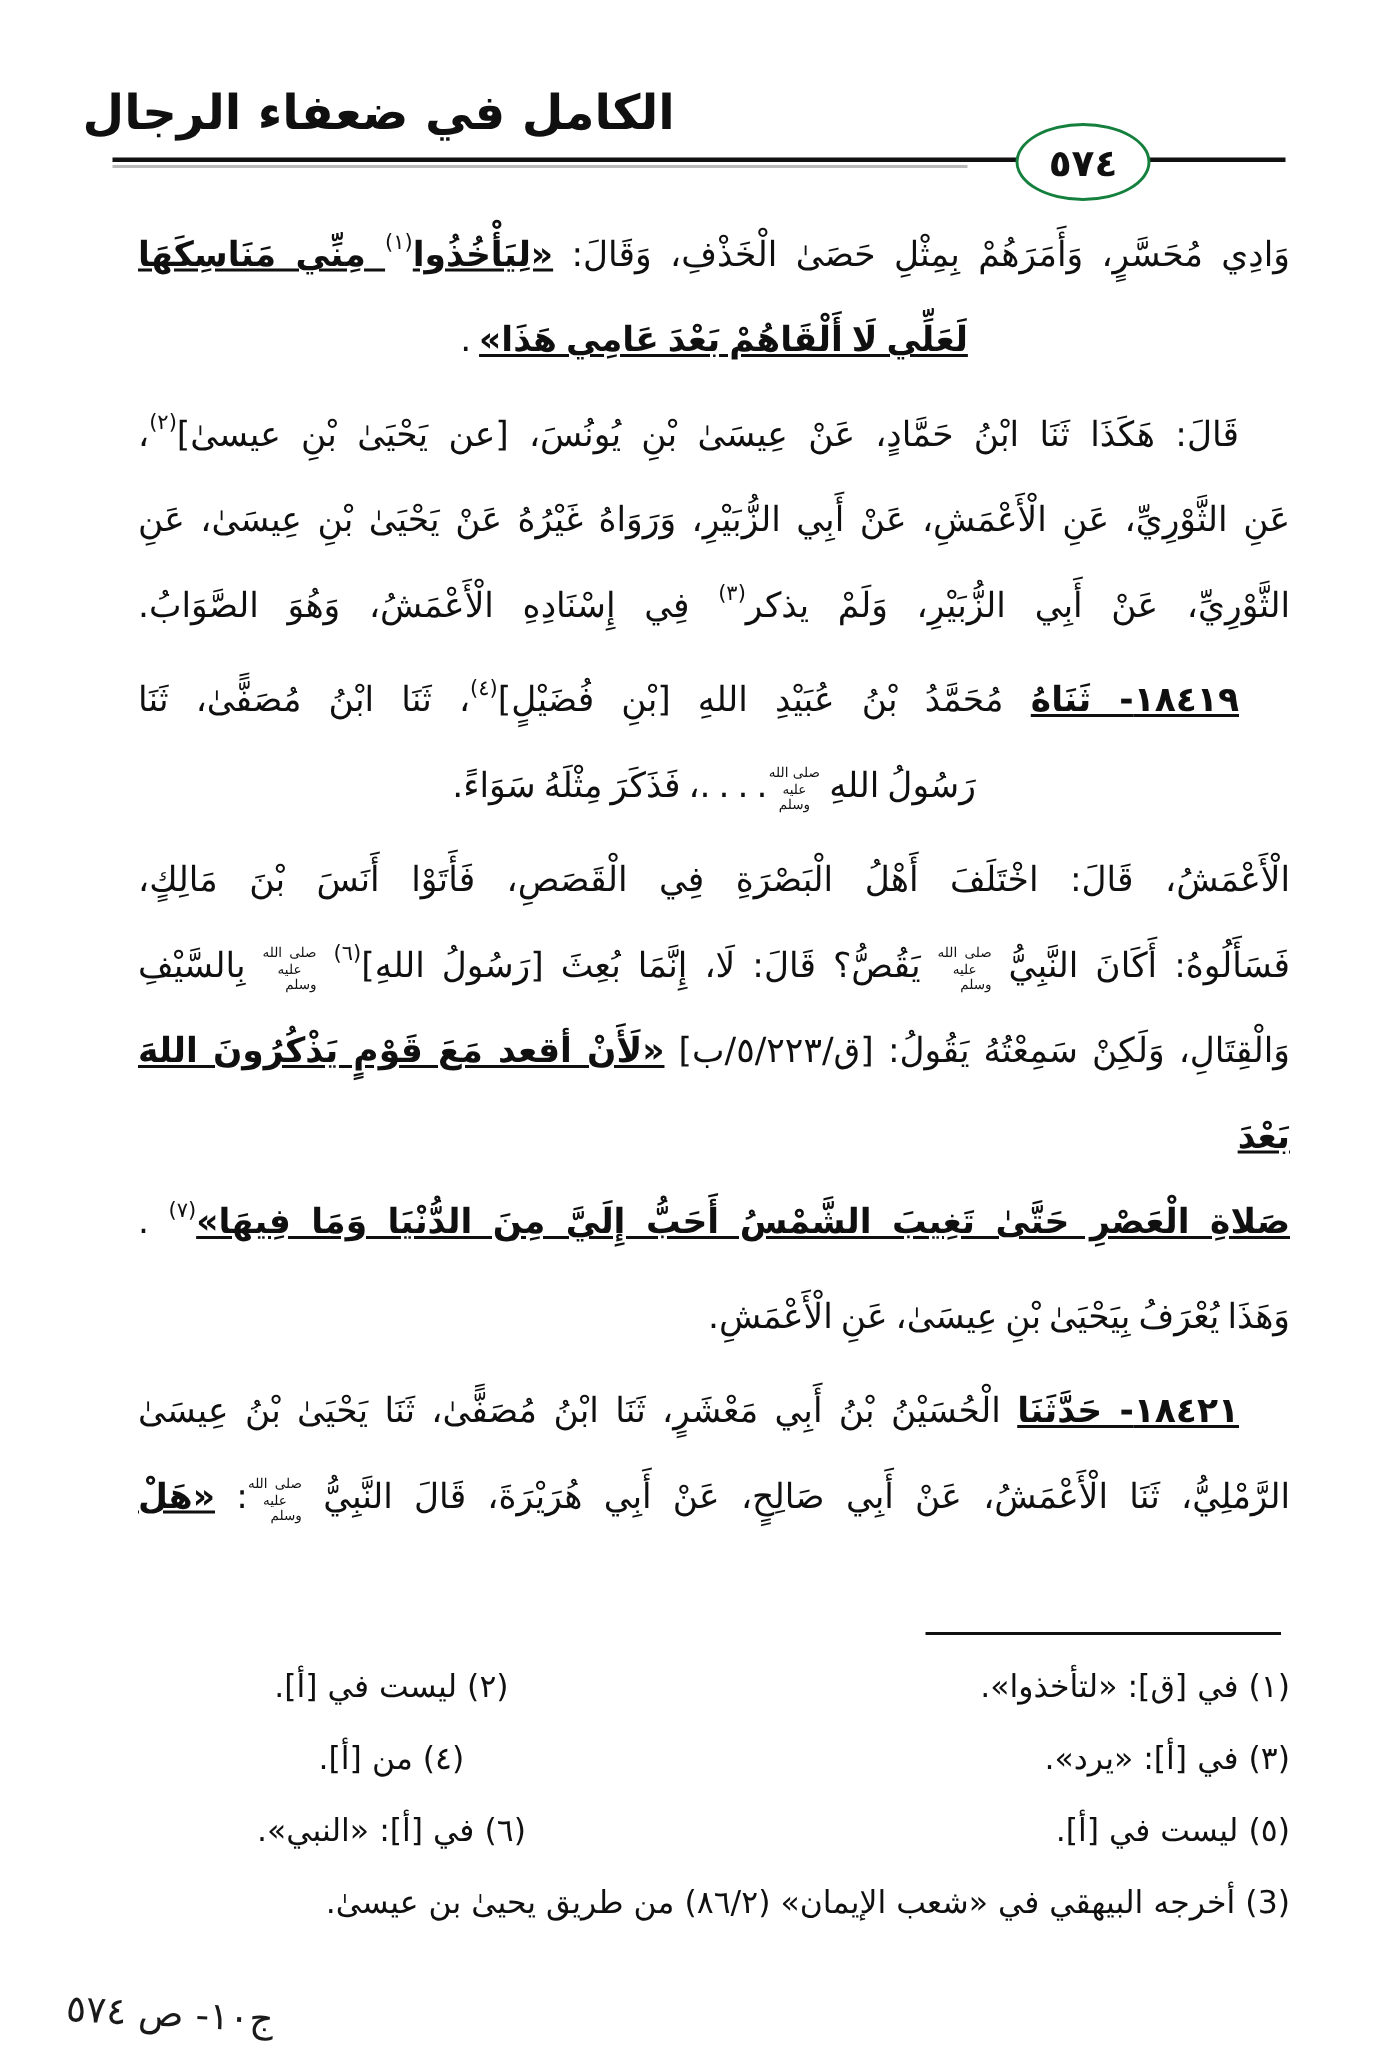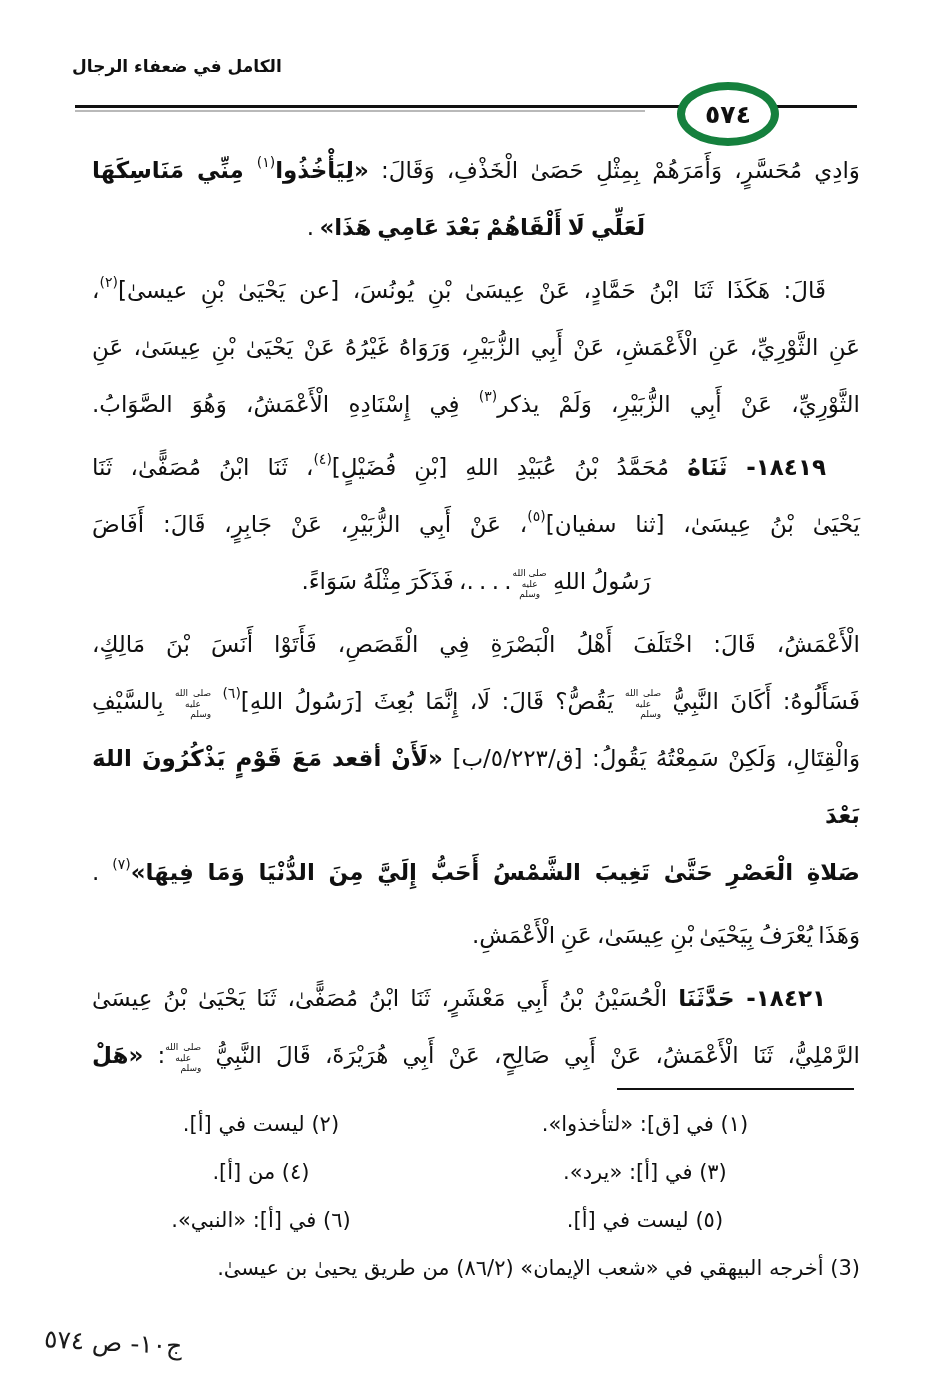--- a/index.html
+++ b/index.html
@@ -4,65 +4,65 @@
 <style>
   html,body{margin:0;padding:0;}
   body{
     width:929px;height:1375px;position:relative;overflow:hidden;
     background:#ffffff;color:#101010;
     font-family:"DejaVu Sans", sans-serif;
     direction:rtl;
   }
   
   .book-title{
-    position:absolute;left:72px;top:56px;
-    font-size:17px;font-weight:bold;white-space:nowrap;
+    position:absolute;left:55px;top:56px;
+    font-size:32px;font-weight:bold;white-space:nowrap;
   }
   .header-rule{
     position:absolute;top:105px;left:75px;width:782px;height:3px;background:#111;
   }
   .header-rule-echo{
     position:absolute;top:110px;left:75px;width:570px;height:2px;background:#b9b9b9;
   }
   .page-badge{
     position:absolute;left:677px;top:82px;width:86px;height:48px;
-    border:8px solid #15803d;border-radius:50%;background:#fff;z-index:2;
+    border:2px solid #15803d;border-radius:50%;background:#fff;z-index:2;
     display:flex;align-items:center;justify-content:center;
     font-size:25px;font-weight:bold;letter-spacing:1px;
   }
   
   .content{
     position:absolute;top:142px;right:69px;left:92px;
     font-size:23px;word-spacing:-2px;
   }
   .para{margin:0 0 6px 0;}
   .line{line-height:57px;min-height:57px;}
   .line.j{text-align:justify;text-align-last:justify;}
   .line.c{text-align:center;}
   .line.r{text-align:right;}
   .line.indent{text-indent:34px;}
-  .b{font-weight:bold;}
+  .b{font-weight:bold;text-decoration:underline;}
   sup.fnref{
     font-size:14px;line-height:0;position:relative;top:-2px;
     vertical-align:super;font-weight:normal;word-spacing:0;
   }
   .saw{
     display:inline-block;width:36px;text-align:center;
     font-size:9px;line-height:1.15;vertical-align:-8px;
     font-weight:normal;word-spacing:0;letter-spacing:0;
   }
   .saw-l{display:block;}
   
   .footnotes{
     position:absolute;top:1088px;right:69px;left:92px;font-size:21px;
   }
   .fn-sep{height:2px;background:#111;width:237px;margin-right:6px;}
   .fn-rows{margin-top:10px;}
   .fn-row{display:flex;line-height:48px;}
-  .fn-right{flex:0 0 56%;text-align:center;}
+  .fn-right{flex:0 0 56%;text-align:right;}
   .fn-left{flex:1;text-align:center;}
   .fn-full{width:100%;text-align:start;}
   
   .footer-note{
     position:absolute;left:44px;top:1328px;
     font-size:25px;transform:rotate(3deg);white-space:nowrap;color:#1a1a1a;
   }
 </style>
 </head>
 <body>
@@ -77,21 +77,20 @@
       <div class="line j"><span>وَادِي مُحَسَّرٍ، وَأَمَرَهُمْ بِمِثْلِ حَصَىٰ الْخَذْفِ، وَقَالَ: </span><span class="b">«لِيَأْخُذُوا</span><sup class="fnref">(١)</sup><span class="b"> مِنِّي مَنَاسِكَهَا</span></div>
       <div class="line c"><span class="b">لَعَلِّي لَا أَلْقَاهُمْ بَعْدَ عَامِي هَذَا»</span><span> .</span></div>
     </div>
     <div class="para">
       <div class="line j indent"><span>قَالَ: هَكَذَا ثَنَا ابْنُ حَمَّادٍ، عَنْ عِيسَىٰ بْنِ يُونُسَ، [عن يَحْيَىٰ بْنِ عيسىٰ]</span><sup class="fnref">(٢)</sup><span>،</span></div>
       <div class="line j"><span>عَنِ الثَّوْرِيِّ، عَنِ الْأَعْمَشِ، عَنْ أَبِي الزُّبَيْرِ، وَرَوَاهُ غَيْرُهُ عَنْ يَحْيَىٰ بْنِ عِيسَىٰ، عَنِ</span></div>
       <div class="line j"><span>الثَّوْرِيِّ، عَنْ أَبِي الزُّبَيْرِ، وَلَمْ يذكر</span><sup class="fnref">(٣)</sup><span> فِي إِسْنَادِهِ الْأَعْمَشُ، وَهُوَ الصَّوَابُ.</span></div>
     </div>
     <div class="para">
       <div class="line j indent"><span class="b">١٨٤١٩- ثَنَاهُ</span><span> مُحَمَّدُ بْنُ عُبَيْدِ اللهِ [بْنِ فُضَيْلٍ]</span><sup class="fnref">(٤)</sup><span>، ثَنَا ابْنُ مُصَفًّىٰ، ثَنَا</span></div>
-      <div class="line j"><span>يَحْيَىٰ بْنُ عِيسَىٰ، [ثنا سفيان]</span><sup class="fnref">(٥)</sup><span>، عَنْ أَبِي الزُّبَيْرِ، عَنْ جَابِرٍ، قَالَ: أَفَاضَ</span></div>
       <div class="line c"><span>رَسُولُ اللهِ </span><span class="saw"><span class="saw-l">صلى الله</span><span class="saw-l">عليه وسلم</span></span><span>. . . .، فَذَكَرَ مِثْلَهُ سَوَاءً.</span></div>
     </div>
     <div class="para">
       <div class="line j"><span>الْأَعْمَشُ، قَالَ: اخْتَلَفَ أَهْلُ الْبَصْرَةِ فِي الْقَصَصِ، فَأَتَوْا أَنَسَ بْنَ مَالِكٍ،</span></div>
       <div class="line j"><span>فَسَأَلُوهُ: أَكَانَ النَّبِيُّ </span><span class="saw"><span class="saw-l">صلى الله</span><span class="saw-l">عليه وسلم</span></span><span> يَقُصُّ؟ قَالَ: لَا، إِنَّمَا بُعِثَ [رَسُولُ اللهِ]</span><sup class="fnref">(٦)</sup><span> </span><span class="saw"><span class="saw-l">صلى الله</span><span class="saw-l">عليه وسلم</span></span><span> بِالسَّيْفِ</span></div>
       <div class="line j"><span>وَالْقِتَالِ، وَلَكِنْ سَمِعْتُهُ يَقُولُ: </span><span dir="ltr">[ق/٥/٢٢٣/ب]</span><span> </span><span class="b">«لَأَنْ أقعد مَعَ قَوْمٍ يَذْكُرُونَ اللهَ بَعْدَ</span></div>
       <div class="line j"><span class="b">صَلاةِ الْعَصْرِ حَتَّىٰ تَغِيبَ الشَّمْسُ أَحَبُّ إِلَيَّ مِنَ الدُّنْيَا وَمَا فِيهَا»</span><sup class="fnref">(٧)</sup><span> .</span></div>
     </div>
     <div class="para">
       <div class="line r"><span>وَهَذَا يُعْرَفُ بِيَحْيَىٰ بْنِ عِيسَىٰ، عَنِ الْأَعْمَشِ.</span></div>

